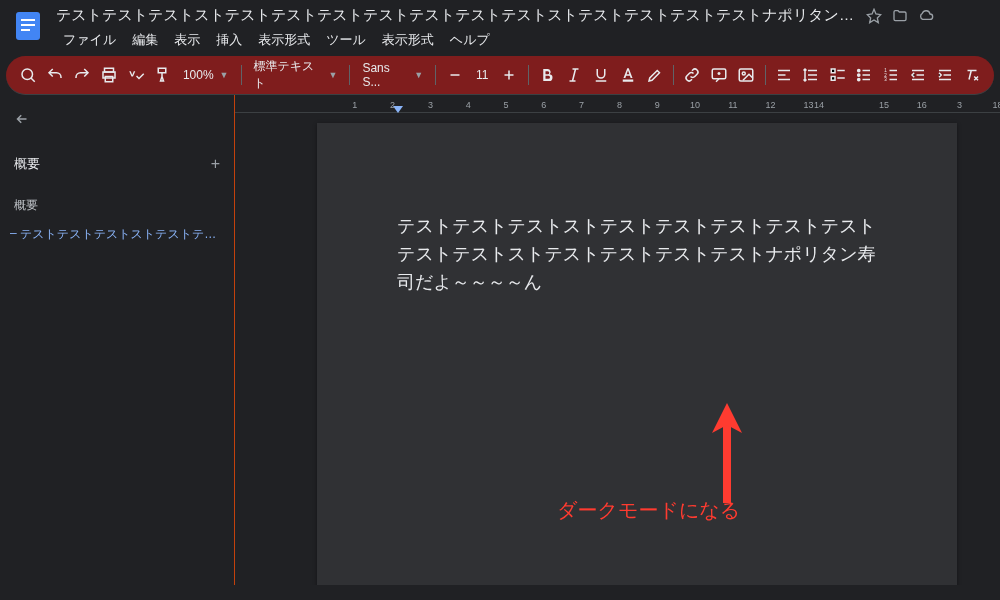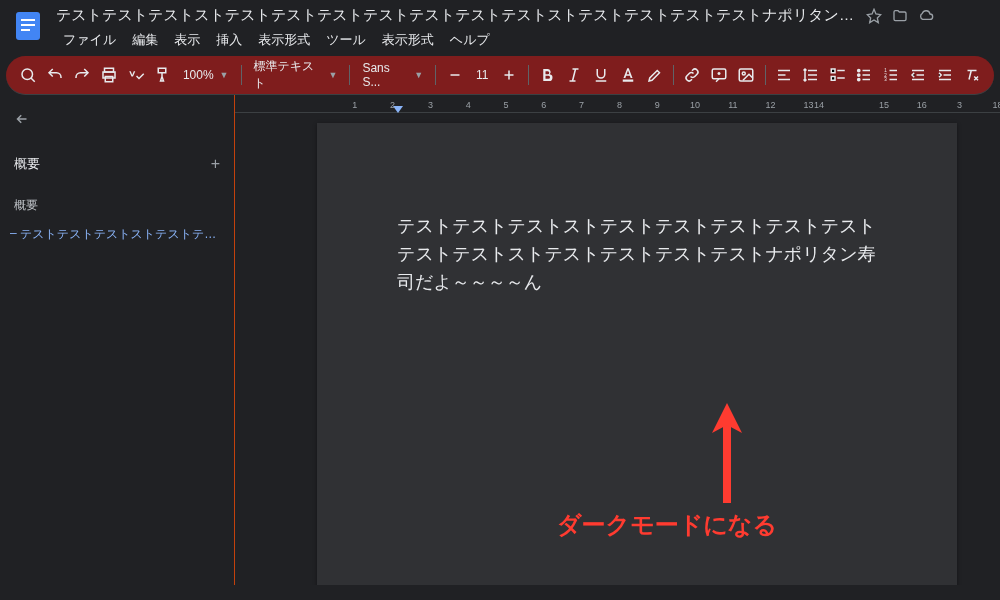--- a/index.html
+++ b/index.html
@@ -214,23 +214,23 @@
 .annotation-arrow {
   position: absolute;
   left: 472px;
   top: 308px;
   pointer-events: none;
 }
 .annotation-arrow svg { width: 40px; height: 100px; }
 .annotation-text {
   position: absolute;
   left: 322px;
-  top: 414px;
-  font-size: 24px;
-  font-weight: 700;
+  top: 402px;
+  font-size: 20px;
+  font-weight: 400;
   color: #ff3b30;
   pointer-events: none;
 }
 </style>
 </head>
 <body>
 
 <div class="header">
   <div class="logo">
     <svg viewBox="0 0 32 32">

